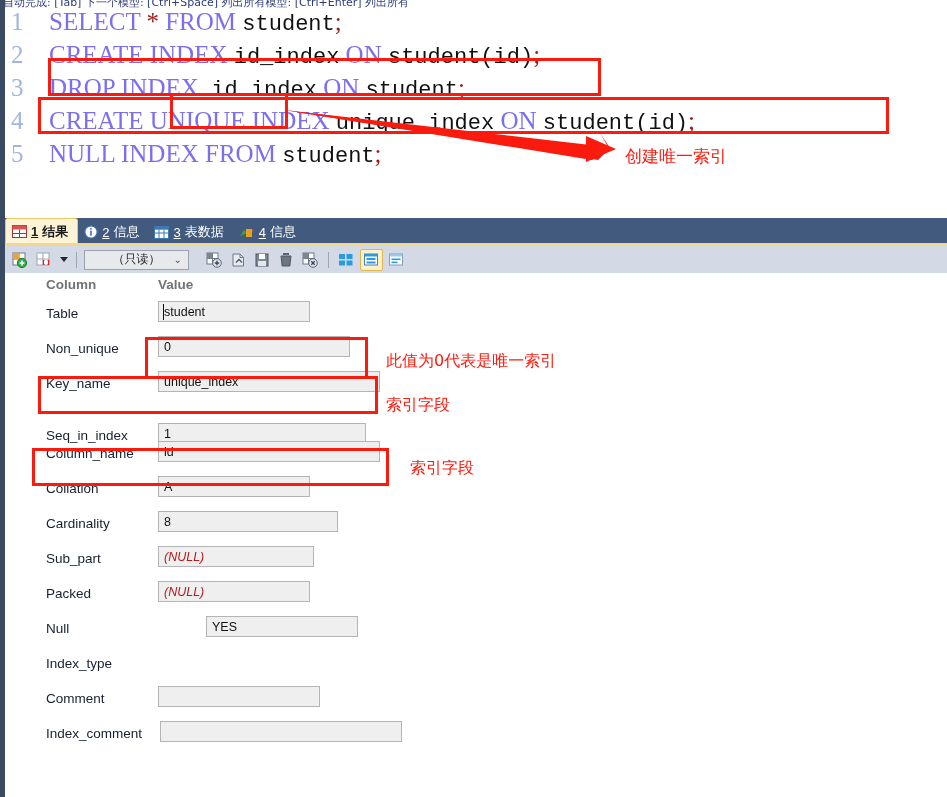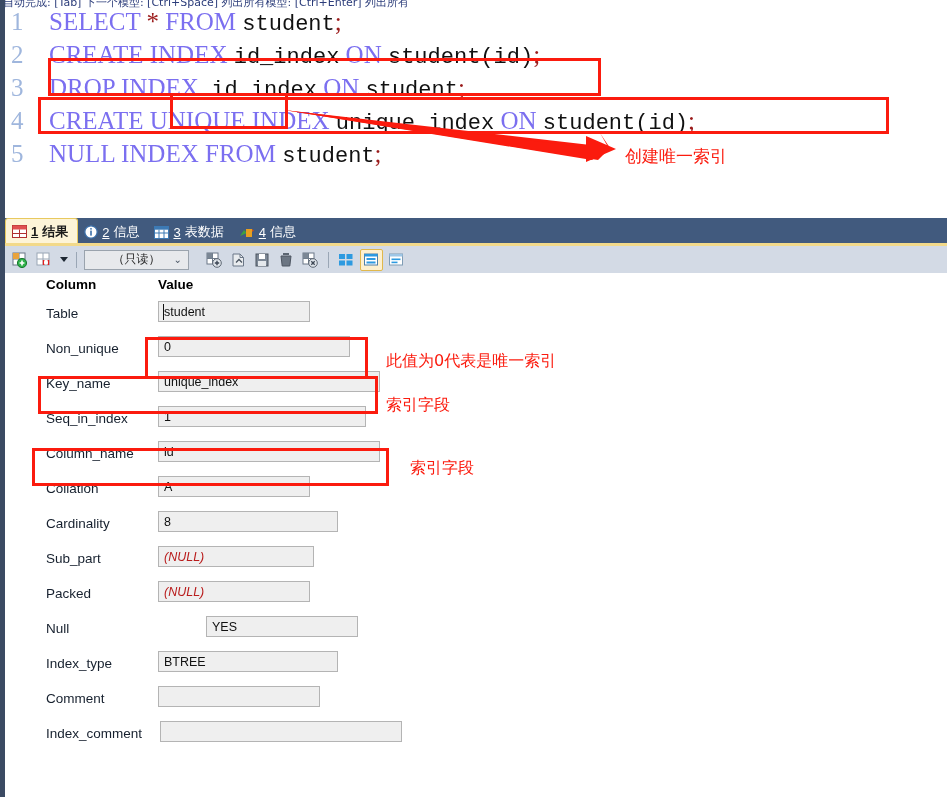--- a/index.html
+++ b/index.html
@@ -46,21 +46,21 @@
   .tsep{width:1px;height:16px;background:#9aa6b5;margin:0 4px;}
   #readonly-select{width:103px;height:18px;background:#e7e9ec;border:1px solid #9aa3ad;
     font-size:12px;color:#222;display:flex;align-items:center;justify-content:center;position:relative;}
   #readonly-select .cv{position:absolute;right:6px;top:3px;font-size:10px;color:#4a5664;}
   .caret-dn{width:0;height:0;border-left:4px solid transparent;border-right:4px solid transparent;
     border-top:5px solid #1d2733;}
 
   
   #grid{position:absolute;left:5px;top:273px;width:942px;height:524px;background:#ffffff;}
   #grid-head{position:absolute;left:0;top:0;width:942px;height:22px;}
-  .hd{position:absolute;top:4px;font-size:13.5px;font-weight:bold;color:#000000;}
+  .hd{position:absolute;top:4px;font-size:13.5px;font-weight:bold;color:#737373;}
   #hd-col{left:41px;}
   #hd-val{left:153px;}
   .row{position:absolute;left:0;height:30px;}
   .rlabel{position:absolute;font-size:13.5px;color:#16202e;line-height:22px;}
   .rfield{position:absolute;height:21px;background:#efefef;border:1px solid #b4b4b4;
     font-size:12.5px;color:#111;line-height:21px;padding-left:5px;box-sizing:border-box;
     white-space:nowrap;overflow:hidden;}
   .rfield.null{font-style:italic;color:#b91c1c;}
   .caretbar{position:absolute;left:4px;top:2px;width:1px;height:16px;background:#111;}
 
@@ -247,21 +247,21 @@
         <div class="rfield" style="left: 153px; top: 0px; width: 152px;">student<span class="caretbar"></span></div>
       </div>
       <div class="row" style="top: 63px; width: 942px;">
         <div class="rlabel" style="left: 41px; top: 2px;">Non_unique</div>
         <div class="rfield" style="left: 153px; top: 0px; width: 192px;">0</div>
       </div>
       <div class="row" style="top: 98px; width: 942px;">
         <div class="rlabel" style="left: 41px; top: 2px;">Key_name</div>
         <div class="rfield" style="left: 153px; top: 0px; width: 222px;">unique_index</div>
       </div>
-      <div class="row" style="top: 133px; width: 858px;">
+      <div class="row" style="top: 150px; width: 858px;">
         <div class="rlabel" style="left: 41px; top: 2px;">Seq_in_index</div>
         <div class="rfield" style="left: 153px; top: 0px; width: 208px;">1</div>
       </div>
       <div class="row" style="top: 168px; width: 942px;">
         <div class="rlabel" style="left: 41px; top: 2px;">Column_name</div>
         <div class="rfield" style="left: 153px; top: 0px; width: 222px;">id</div>
       </div>
       <div class="row" style="top: 203px; width: 942px;">
         <div class="rlabel" style="left: 41px; top: 2px;">Collation</div>
         <div class="rfield" style="left: 153px; top: 0px; width: 152px;">A</div>
@@ -277,21 +277,20 @@
       <div class="row" style="top: 308px; width: 942px;">
         <div class="rlabel" style="left: 41px; top: 2px;">Packed</div>
         <div class="rfield null" style="left: 153px; top: 0px; width: 152px;">(NULL)</div>
       </div>
       <div class="row" style="top: 343px; width: 942px;">
         <div class="rlabel" style="left: 41px; top: 2px;">Null</div>
         <div class="rfield" style="left: 153px; top: 0px; width: 152px; margin-left: 48px;">YES</div>
       </div>
       <div class="row" style="top: 378px; width: 942px;">
         <div class="rlabel" style="left: 41px; top: 2px;">Index_type</div>
-        <div class="rfield" style="left: 153px; top: 0px; width: 180px;">BTREE</div>
       </div>
       <div class="row" style="top: 413px; width: 942px;">
         <div class="rlabel" style="left: 41px; top: 2px;">Comment</div>
         <div class="rfield" style="left: 153px; top: 0px; width: 162px;"></div>
       </div>
       <div class="row" style="top: 448px; width: 942px;">
         <div class="rlabel" style="left: 41px; top: 2px;">Index_comment</div>
         <div class="rfield" style="left: 155px; top: 0px; width: 242px;"></div>
       </div>
     </div>

